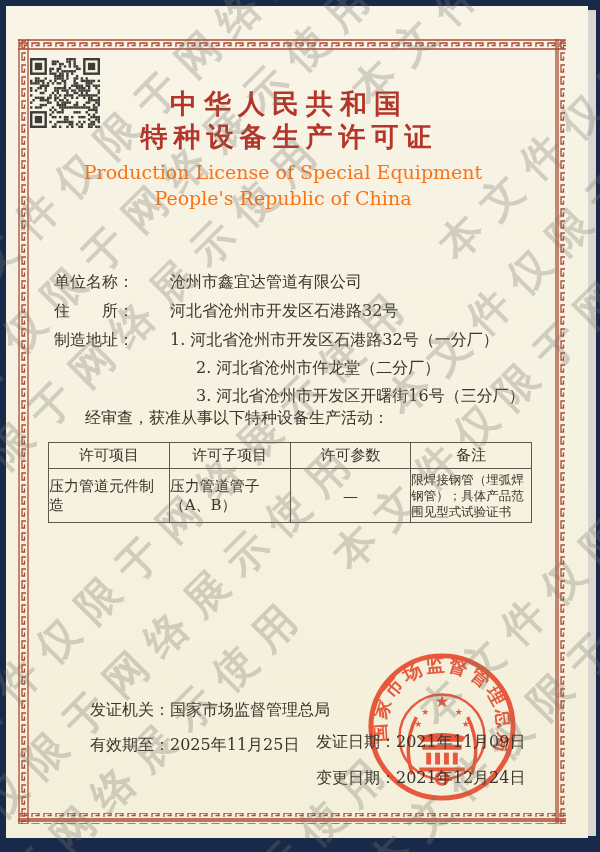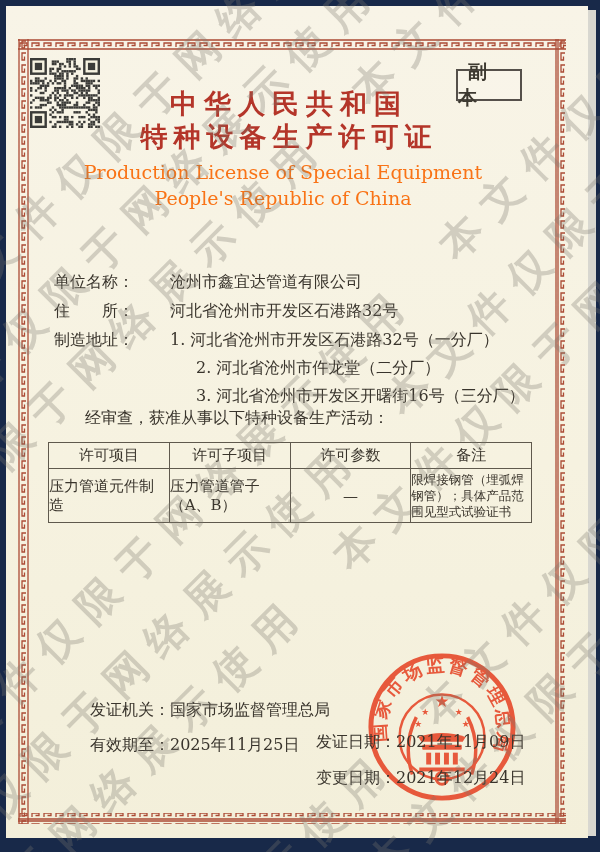--- a/index.html
+++ b/index.html
@@ -377,23 +377,20 @@
       <rect x="2.413793103448276" y="2.413793103448276" width="12.068965517241379" height="12.068965517241379" fill="#f6f2e0"></rect>
       <rect x="4.827586206896552" y="4.827586206896552" width="7.241379310344827" height="7.241379310344827" fill="#3b3b38"></rect>
       <rect x="53.103448275862064" y="0" width="16.89655172413793" height="16.89655172413793" fill="#3b3b38"></rect>
       <rect x="55.51724137931034" y="2.413793103448276" width="12.068965517241379" height="12.068965517241379" fill="#f6f2e0"></rect>
       <rect x="57.93103448275862" y="4.827586206896552" width="7.241379310344827" height="7.241379310344827" fill="#3b3b38"></rect>
       <rect x="0" y="53.103448275862064" width="16.89655172413793" height="16.89655172413793" fill="#3b3b38"></rect>
       <rect x="2.413793103448276" y="55.51724137931034" width="12.068965517241379" height="12.068965517241379" fill="#f6f2e0"></rect>
       <rect x="4.827586206896552" y="57.93103448275862" width="7.241379310344827" height="7.241379310344827" fill="#3b3b38"></rect>
     </svg>
 
-  <div class="dup">
-    <span>副本</span>
-  </div>
 
   <div class="t1">中华人民共和国</div>
   <div class="t2">特种设备生产许可证</div>
   <div class="e1">Production License of Special Equipment</div>
   <div class="e2">People's Republic of China</div>
 
 
   <div class="row" style="top:272px">
     <span class="lab">单位名称：</span><span class="val">沧州市鑫宜达管道有限公司</span>
   </div>

